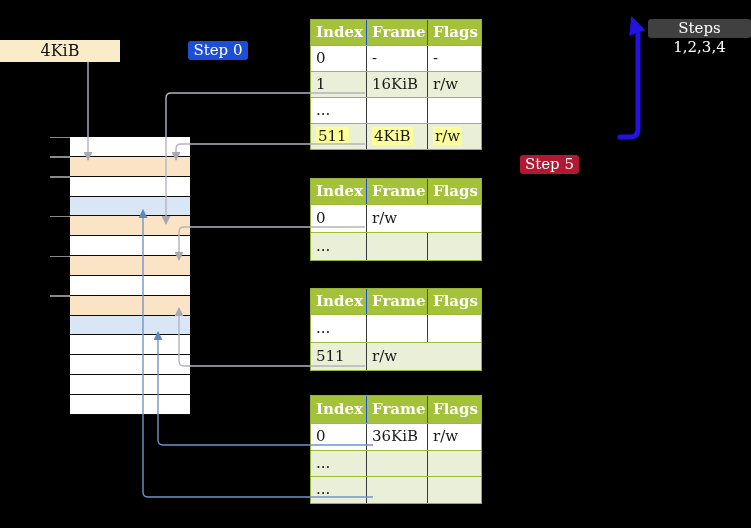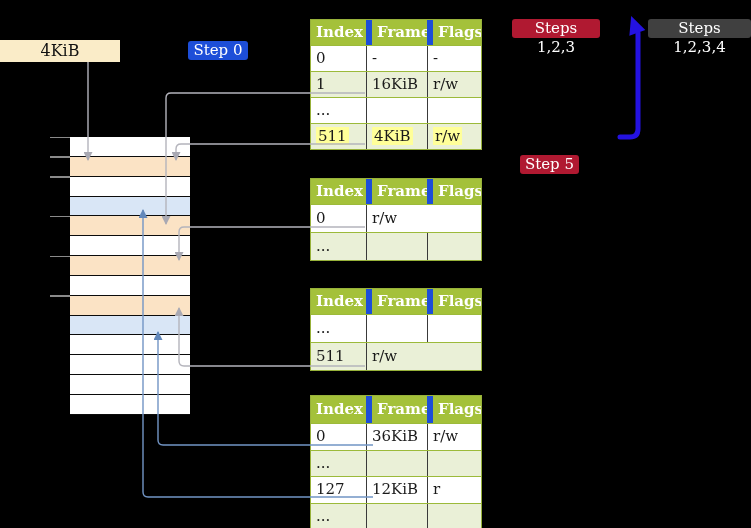--- a/index.html
+++ b/index.html
@@ -16,37 +16,36 @@
   #badge-steps1234{left:648px;top:19px;width:103px;}
   #badge-step4{left:520px;top:155px;width:59px;}
   
   .ptable{position:absolute;width:170px;box-sizing:content-box;border:1px solid #97b13a;}
   .prow{display:flex;width:170px;box-sizing:border-box;}
   .prow + .prow{border-top:1px solid #9cba3a;}
   .pcell{box-sizing:border-box;padding-left:5px;overflow:hidden;white-space:nowrap;
          font-size:15px;color:#1a1a1a;}
   .pcell + .pcell{border-left:1px solid #3a3a3a;}
   .phead .pcell{color:#fff;font-weight:bold;}
-  .phead .pcell + .pcell{border-left:6px solid #1d4ed8;}
+  .phead .pcell + .pcell{border-left:1px solid #1d4ed8;}
   .hl{background:#ffff99;padding:0 2px;}
   
   #memory-column{position:absolute;left:70px;top:137px;width:120px;}
   .mem-row{width:120px;box-sizing:border-box;border-bottom:1px solid #0b0b0b;}
   .tick{position:absolute;width:20px;height:1.5px;background:#8a8a8a;}
   #arrows{position:absolute;left:0;top:0;pointer-events:none;}
 </style>
 </head>
 <body>
 
 <div id="canvas">
 
   <div class="size-box" style="background: rgb(250, 236, 200);">4KiB</div>
 
   <div class="badge" id="badge-step0" style="background: #1d4ed8;">Step 0</div>
-  <div class="badge" id="badge-steps123" style="background: rgb(176, 25, 49);">Steps 1,2,3</div>
   <div class="badge" id="badge-steps1234" style="background: #404040;">Steps 1,2,3,4</div>
   <div class="badge" id="badge-step4" style="background: rgb(176, 25, 49);">Step 5</div>
 
   <div id="memory-column">
       <div class="mem-row" style="height: 19.857px; background: rgb(255, 255, 255);"></div>
       <div class="mem-row" style="height: 19.857px; background: rgb(251, 227, 197);"></div>
       <div class="mem-row" style="height: 19.857px; background: rgb(255, 255, 255);"></div>
       <div class="mem-row" style="height: 19.857px; background: rgb(217, 230, 246);"></div>
       <div class="mem-row" style="height: 19.857px; background: rgb(251, 227, 197);"></div>
       <div class="mem-row" style="height: 19.857px; background: rgb(255, 255, 255);"></div>
@@ -136,25 +135,20 @@
         <div class="prow pdata" style="height: 26.5px; background: rgb(255, 255, 255);">
           <div class="pcell" style="width: 55px; line-height: 25.5px;">0</div>
           <div class="pcell" style="width: 61px; line-height: 25.5px;">36KiB</div>
           <div class="pcell" style="width: 54px; line-height: 25.5px;">r/w</div>
         </div>
         <div class="prow pdata" style="height: 26.5px; background: rgb(234, 240, 215);">
           <div class="pcell" style="width: 55px; line-height: 25.5px;">...</div>
           <div class="pcell" style="width: 61px; line-height: 25.5px;"></div>
           <div class="pcell" style="width: 54px; line-height: 25.5px;"></div>
         </div>
-        <div class="prow pdata" style="height: 26.5px; background: rgb(255, 255, 255);">
-          <div class="pcell" style="width: 55px; line-height: 25.5px;">127</div>
-          <div class="pcell" style="width: 61px; line-height: 25.5px;">12KiB</div>
-          <div class="pcell" style="width: 54px; line-height: 25.5px;">r</div>
-        </div>
         <div class="prow pdata" style="height: 26.5px; background: rgb(234, 240, 215);">
           <div class="pcell" style="width: 55px; line-height: 25.5px;">...</div>
           <div class="pcell" style="width: 61px; line-height: 25.5px;"></div>
           <div class="pcell" style="width: 54px; line-height: 25.5px;"></div>
         </div>
       </div>
     </div>
 
   <svg id="arrows" width="751" height="528" viewBox="0 0 751 528">
     <defs>

